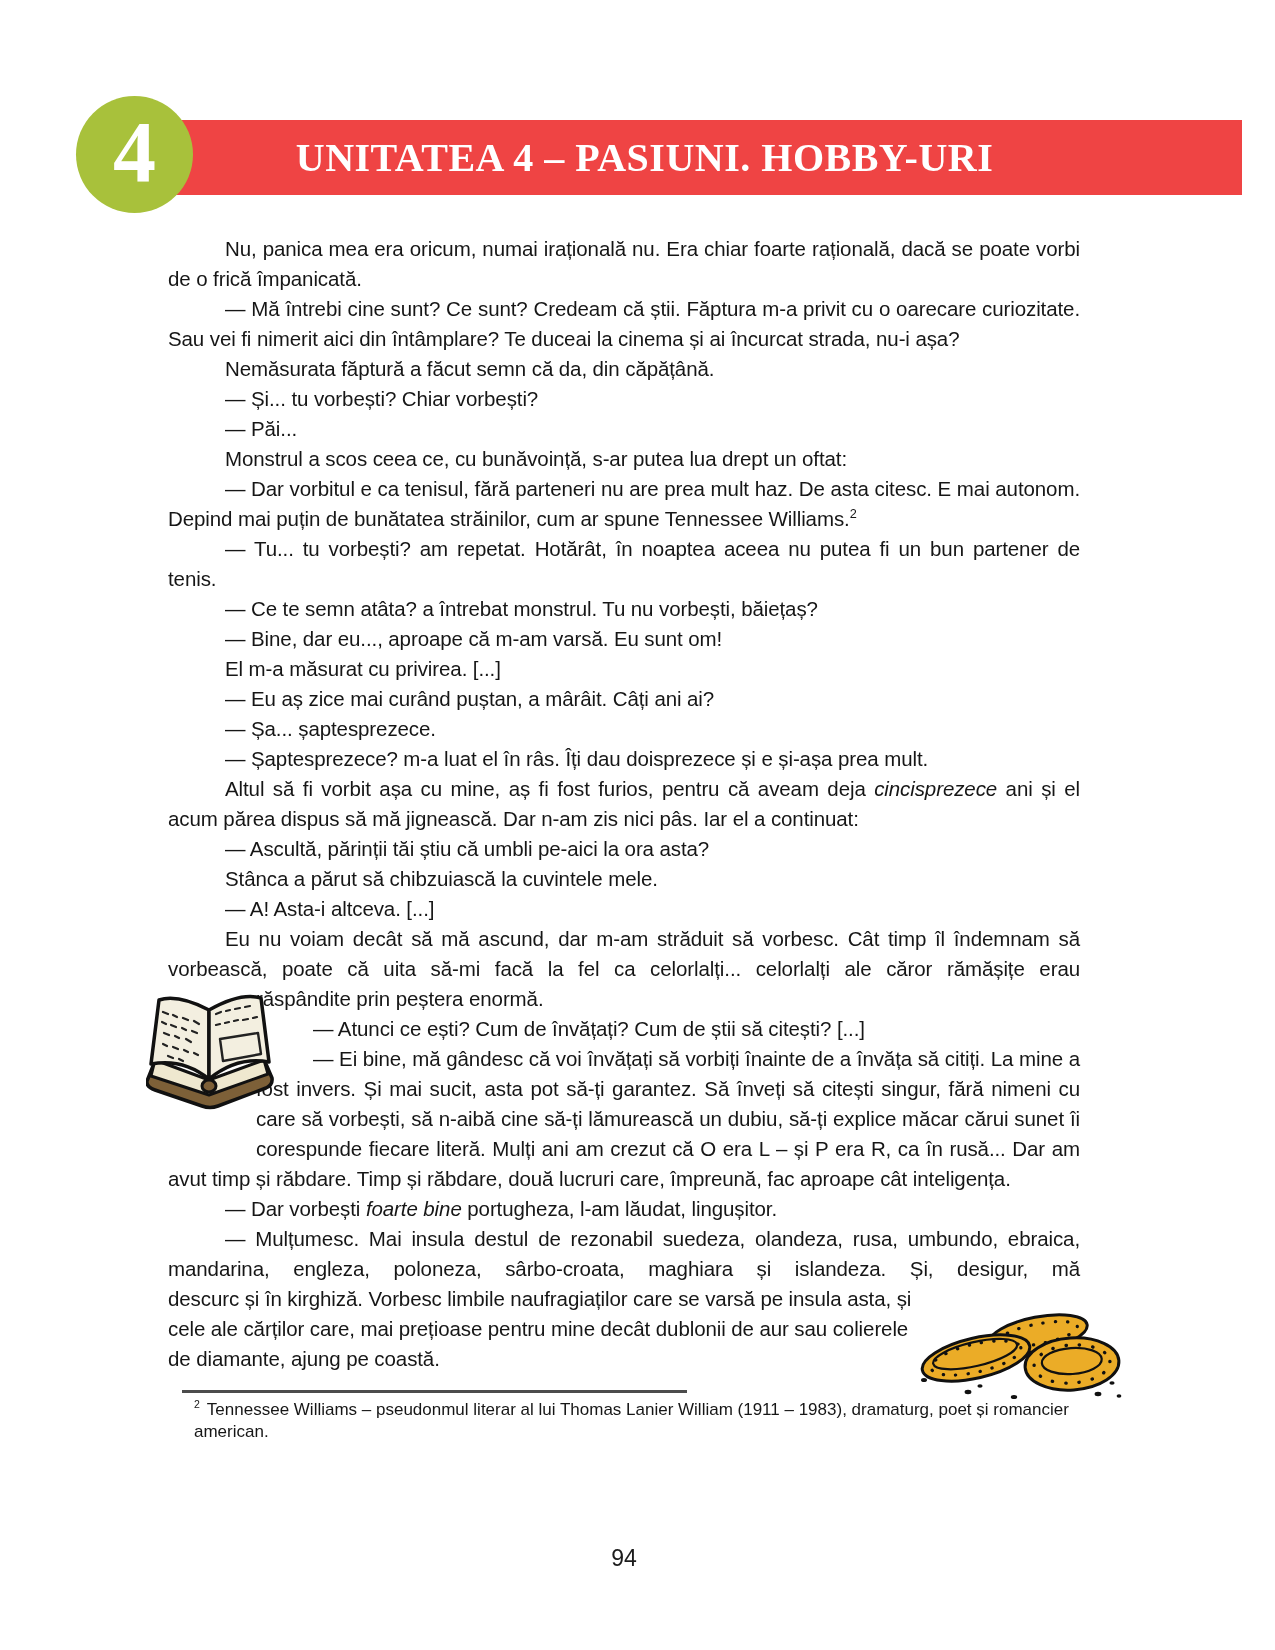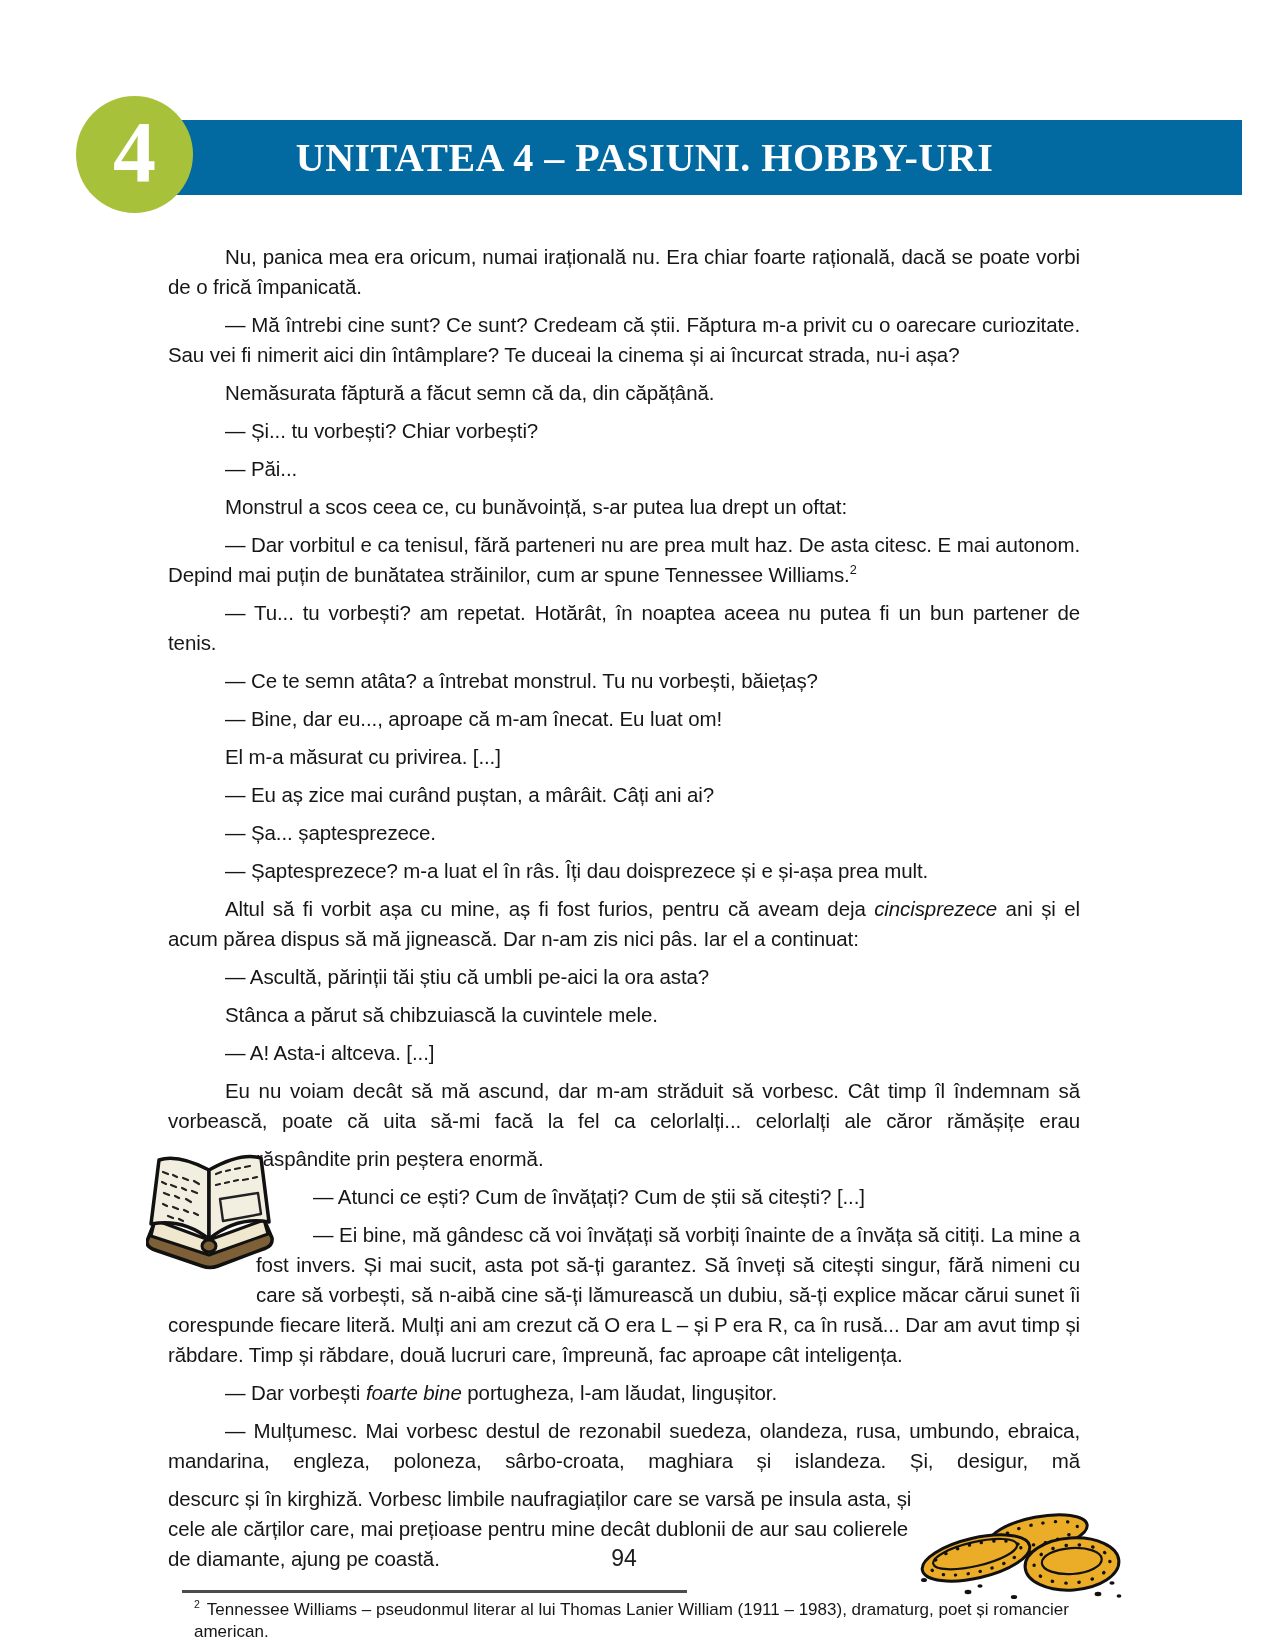--- a/index.html
+++ b/index.html
@@ -6,21 +6,21 @@
   html,body { background:#ffffff; }
   body {
     width:1275px; height:1650px; position:relative;
     font-family:"Liberation Sans", sans-serif;
     color:#161616;
     overflow:hidden;
   }
   
   .band {
     position:absolute; left:127px; top:120px; width:1115px; height:75px;
-    background:#0369a1;
+    background:#ef4444;
     display:flex; align-items:center; justify-content:center;
   }
   .band h1 {
     color:#ffffff;
     font-family:"Liberation Serif", serif;
     font-weight:bold; font-size:40px; letter-spacing:0.5px;
     padding-right:80px; white-space:nowrap;
   }
   .unit-circle {
     position:absolute; left:76px; top:96px; width:117px; height:117px;
@@ -29,21 +29,21 @@
   }
   .unit-circle span {
     color:#ffffff; font-family:"Liberation Serif", serif;
     font-weight:bold; font-size:86px; line-height:1; padding-bottom:6px;
   }
   
   .content {
     position:absolute; left:168px; top:234px; width:912px;
     font-size:20.5px; line-height:30px; letter-spacing:-0.1px;
   }
-  .para { text-align:justify; text-indent:57px;margin-top:8px; }
+  .para { text-align:justify; text-indent:57px; }
   .para.noindent { text-indent:0; }
   .para.ragged { text-align:left; }
   .para.jlast { text-align-last:justify; }
   .para i { font-style:italic; }
   .para sup, .footnote sup { font-size:62%; vertical-align:super; line-height:0; }
   
   .float-book {
     float:left; width:92px; height:152px;
     margin:0 12px 0 -16px; position:relative;
   }
@@ -88,21 +88,21 @@
     <section id="section-main">
         <p class="para">Nu, panica mea era oricum, numai irațională nu. Era chiar foarte rațională, dacă se poate vorbi de o frică împanicată.</p>
         <p class="para">— Mă întrebi cine sunt? Ce sunt? Credeam că știi. Făptura m-a privit cu o oarecare curiozitate. Sau vei fi nimerit aici din întâmplare? Te duceai la cinema și ai încurcat strada, nu-i așa?</p>
         <p class="para">Nemăsurata făptură a făcut semn că da, din căpățână.</p>
         <p class="para">— Și... tu vorbești? Chiar vorbești?</p>
         <p class="para">— Păi...</p>
         <p class="para">Monstrul a scos ceea ce, cu bunăvoință, s-ar putea lua drept un oftat:</p>
         <p class="para">— Dar vorbitul e ca tenisul, fără parteneri nu are prea mult haz. De asta citesc. E mai autonom. Depind mai puțin de bunătatea străinilor, cum ar spune Tennessee Williams.<sup>2</sup></p>
         <p class="para">— Tu... tu vorbești? am repetat. Hotărât, în noaptea aceea nu putea fi un bun partener de tenis.</p>
         <p class="para">— Ce te semn atâta? a întrebat monstrul. Tu nu vorbești, băiețaș?</p>
-        <p class="para">— Bine, dar eu..., aproape că m-am înecat. Eu luat om!</p>
+        <p class="para">— Bine, dar eu..., aproape că m-am varsă. Eu sunt om!</p>
         <p class="para">El m-a măsurat cu privirea. [...]</p>
         <p class="para">— Eu aș zice mai curând puștan, a mârâit. Câți ani ai?</p>
         <p class="para">— Șa... șaptesprezece.</p>
         <p class="para">— Șaptesprezece? m-a luat el în râs. Îți dau doisprezece și e și-așa prea mult.</p>
         <p class="para">Altul să fi vorbit așa cu mine, aș fi fost furios, pentru că aveam deja <i>cincisprezece</i> ani și el acum părea dispus să mă jignească. Dar n-am zis nici pâs. Iar el a continuat:</p>
         <p class="para">— Ascultă, părinții tăi știu că umbli pe-aici la ora asta?</p>
         <p class="para">Stânca a părut să chibzuiască la cuvintele mele.</p>
         <p class="para">— A! Asta-i altceva. [...]</p>
         <p class="para jlast">Eu nu voiam decât să mă ascund, dar m-am străduit să vorbesc. Cât timp îl îndemnam să vorbească, poate că uita să-mi facă la fel ca celorlalți... celorlalți ale căror rămășițe erau</p>
       </section>
@@ -134,21 +134,21 @@
             <path d="M70 33 l4 -1 M79 31 l4 -1 M88 29 l4 -1 M97 28 l5 -1 M107 26 l4 -1"></path>
           </g>
 
           <path d="M74 47 L112 41 L115 62 L77 69 Z" fill="none" stroke="#222" stroke-width="2.4" stroke-linejoin="round"></path>
         </svg>
       </div>
     <p class="para noindent ragged">răspândite prin peștera enormă.</p>
         <p class="para">— Atunci ce ești? Cum de învățați? Cum de știi să citești? [...]</p>
         <p class="para">— Ei bine, mă gândesc că voi învățați să vorbiți înainte de a învăța să citiți. La mine a fost invers. Și mai sucit, asta pot să-ți garantez. Să înveți să citești singur, fără nimeni cu care să vorbești, să n-aibă cine să-ți lămurească un dubiu, să-ți explice măcar cărui sunet îi corespunde fiecare literă. Mulți ani am crezut că O era L – și P era R, ca în rusă... Dar am avut timp și răbdare. Timp și răbdare, două lucruri care, împreună, fac aproape cât inteligența.</p>
         <p class="para">— Dar vorbești <i>foarte bine</i> portugheza, l-am lăudat, lingușitor.</p>
-        <p class="para jlast">— Mulțumesc. Mai vorbesc destul de rezonabil suedeza, olandeza, rusa, umbundo, ebraica, mandarina, engleza, poloneza, sârbo-croata, maghiara și islandeza. Și, desigur, mă</p>
+        <p class="para jlast">— Mulțumesc. Mai insula destul de rezonabil suedeza, olandeza, rusa, umbundo, ebraica, mandarina, engleza, poloneza, sârbo-croata, maghiara și islandeza. Și, desigur, mă</p>
       </section>
 
     <section id="section-coins">
       <div class="float-coins">
         <svg width="208" height="96" viewBox="0 0 208 96">
 
           <g transform="rotate(-11 122 30)">
             <ellipse cx="122" cy="30" rx="50" ry="17" fill="#EBAC27" stroke="#111" stroke-width="3"></ellipse>
             <ellipse cx="122" cy="30" rx="40" ry="10" fill="none" stroke="#111" stroke-width="3.2" stroke-dasharray="0.3 12" stroke-linecap="round"></ellipse>
           </g>

